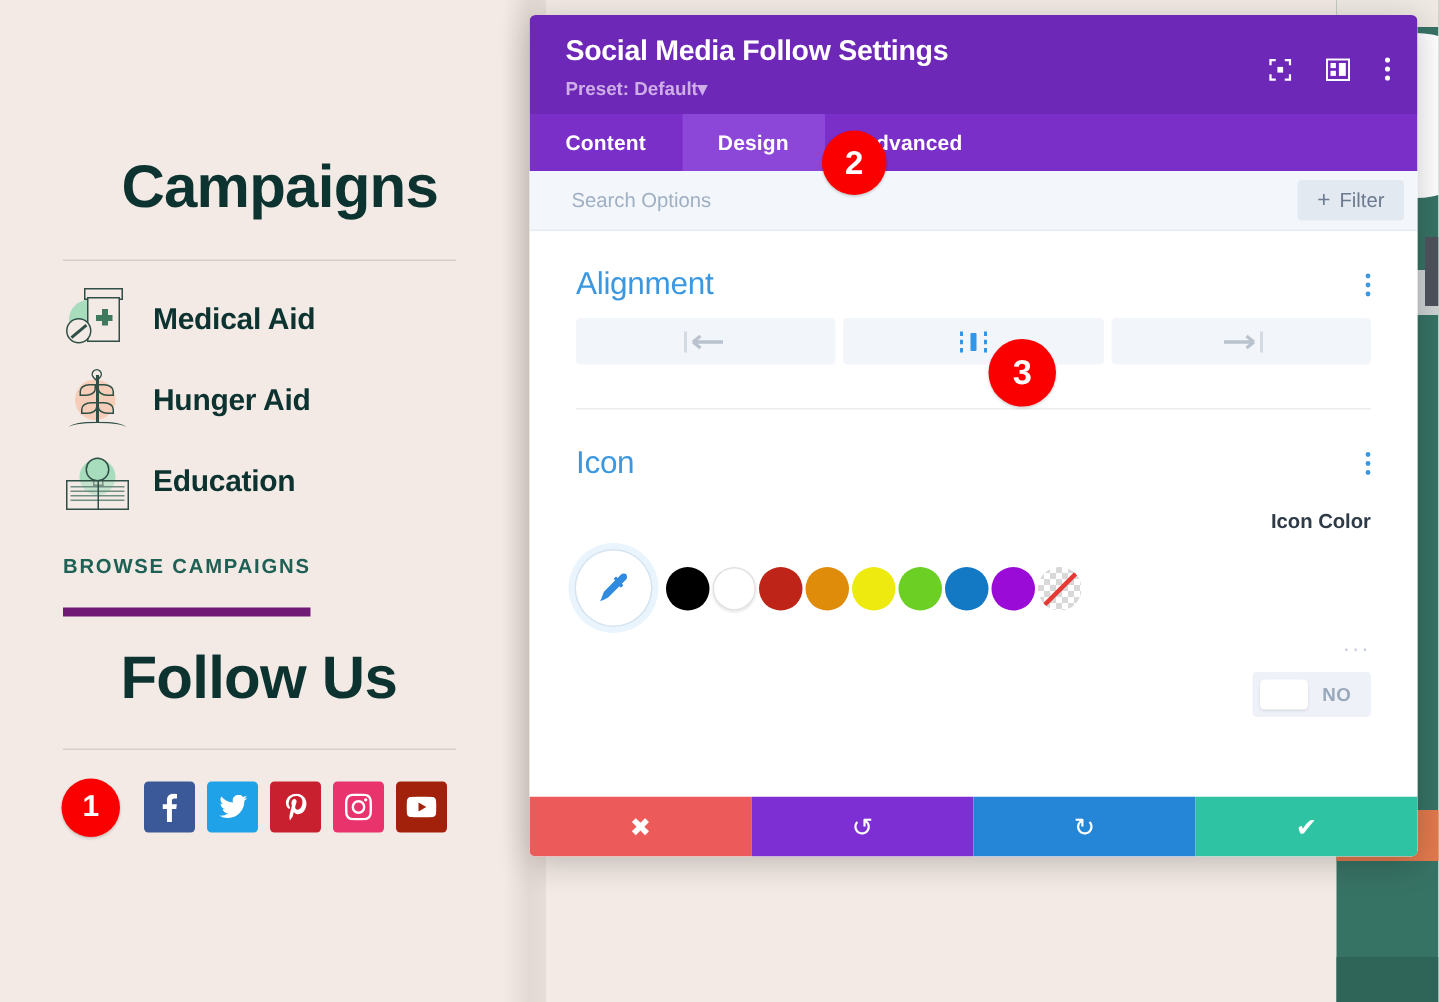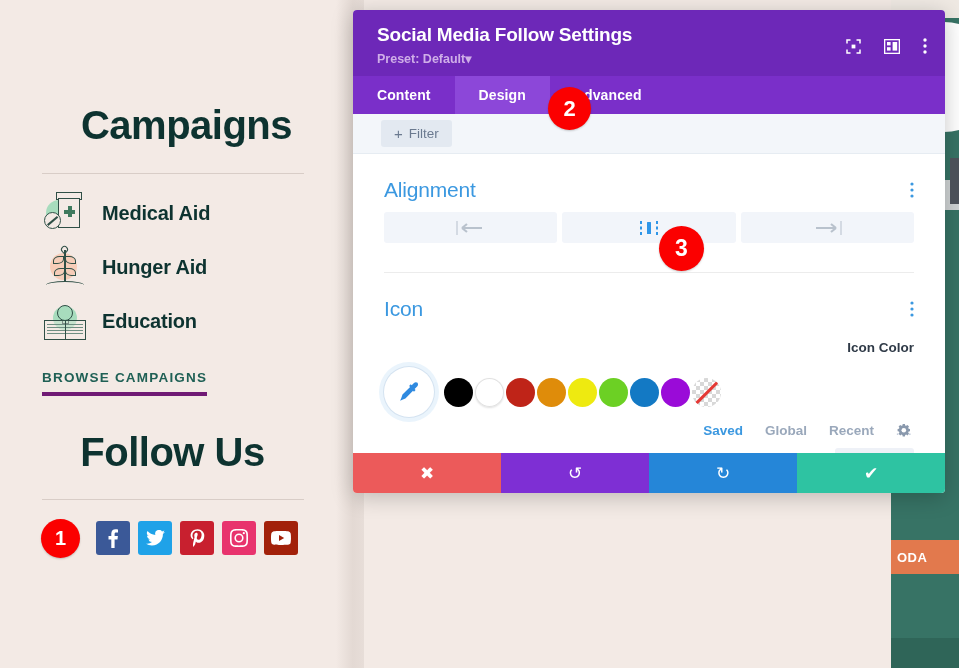--- a/index.html
+++ b/index.html
@@ -108,21 +108,21 @@
   .bk-lines { position:absolute; left:5px; top:26px; width:36px; height:12px; }
   .bk-lines i { position:absolute; left:0; width:100%; height:1px; background:#6e8e82; }
   .bk-bulb { position:absolute; left:15px; top:7px; width:16px;height:16px;
     border:1.6px solid #2f4f46; border-radius:50%; background:#a7dcbd; }
   .bk-bulb-base { position:absolute; left:19.5px; top:22px; width:7px;height:4px;
     border:1.6px solid #2f4f46; border-top:none; }
 
   .browse-btn {
     position:absolute; top:370px; left:42px;
     font-size:13.5px; font-weight:bold; letter-spacing:1.2px;
-    color:#1f6055; padding-bottom:7px; border-bottom:4px solid #701a75;
+    color:#1f6055; padding-bottom:20px; border-bottom:6px solid #701a75;
     display:inline-block;
   }
 
   #followTitle { position:absolute; top:430px; left:0; width:345px; }
   #followHr { top:499px; }
 
   .social-row { position:absolute; top:521px; left:96px; display:flex; gap:8px; }
   .social-btn { width:34px;height:34px; border-radius:3px; display:flex;
     align-items:center; justify-content:center; color:#fff; }
   .s-fb { background:#3b5998; }
@@ -136,21 +136,21 @@
     position:absolute; border-radius:50%; background:#fb0000; color:#fff;
     display:flex; align-items:center; justify-content:center;
     font-weight:bold; z-index:60; box-shadow:0 1px 2px rgba(0,0,0,0.2);
   }
   #badge1 { left:41px; top:519px; width:39px; height:39px; font-size:20px; }
   #badge2 { left:548px; top:87px; width:43px; height:43px; font-size:22px; }
   #badge3 { left:659px; top:226px; width:45px; height:45px; font-size:23px; }
 
   
   .modal {
-    position:absolute; left:353px; top:10px; width:592px; height:483px;
+    position:absolute; left:353px; top:10px; width:592px; height:561px;
     background:#ffffff; border-radius:4px; overflow:hidden;
     box-shadow: 0 4px 22px rgba(0,0,0,0.22);
     display:flex; flex-direction:column;
     z-index:40;
   }
   .modal-head { background:#6d28b8; padding:14px 24px 10px 24px; position:relative; }
   .modal-title { color:#ffffff; font-size:19px; font-weight:bold; letter-spacing:-0.2px; }
   .modal-preset { color:#cfaee8; font-size:12.5px; font-weight:bold; margin-top:5px; }
   .head-icons { position:absolute; right:18px; top:28px; display:flex; gap:23px; align-items:center; }
   .hicon { color:#fff; cursor:pointer; display:flex; align-items:center; }
@@ -394,20 +394,21 @@
       </div>
     </div>
 
     <div class="tabs">
       <div class="tab">Content</div>
       <div class="tab active">Design</div>
       <div class="tab">Advanced</div>
     </div>
 
     <div class="searchbar">
+      <input class="search-input" type="text" placeholder="Search Options" style="">
       <div class="filter-btn">
         <span class="filter-plus">+</span>
         <span>Filter</span>
       </div>
     </div>
 
     <div class="scroll-area">
 
       <div class="section">
         <div class="sec-head">
@@ -476,31 +477,20 @@
           <div class="swatch" style="background:#df8c0a"></div>
           <div class="swatch" style="background:#eeea10"></div>
           <div class="swatch" style="background:#6cd024"></div>
           <div class="swatch" style="background:#1379c4"></div>
           <div class="swatch" style="background:#9a0bd8"></div>
           <div class="swatch sw-trans"></div>
         </div>
 
         <div class="dots3">...</div>
 
-        <div class="meta-row">
-          <span class="meta-link active">Saved</span>
-          <span class="meta-link">Global</span>
-          <span class="meta-link">Recent</span>
-          <span>
-            <svg width="16" height="16" viewBox="0 0 16 16">
-                <path fill="#8a99ad" d="M14 9.1l-1.4-.3a4.7 4.7 0 0 0-.4-1l.8-1.2-1.6-1.6-1.2.8a4.7 4.7 0 0 0-1-.4L8.9 4H6.7l-.3 1.4c-.4.1-.7.2-1 .4l-1.2-.8L2.6 6.6l.8 1.2a4.7 4.7 0 0 0-.4 1L1.6 9.1v2.2l1.4.3c.1.4.2.7.4 1l-.8 1.2 1.6 1.6 1.2-.8c.3.2.6.3 1 .4l.3 1.4h2.2l.3-1.4c.4-.1.7-.2 1-.4l1.2.8 1.6-1.6-.8-1.2c.2-.3.3-.6.4-1l1.4-.3z" transform="translate(0,-2)"></path>
-                <circle cx="7.8" cy="8.2" r="2.3" fill="#ffffff"></circle>
-              </svg>
-          </span>
-        </div>
 
         <div class="toggle-wrap">
           <div class="toggle-knob"></div>
           <div class="toggle-text">NO</div>
         </div>
       </div>
 
     </div>
 
     <div class="modal-footer">

